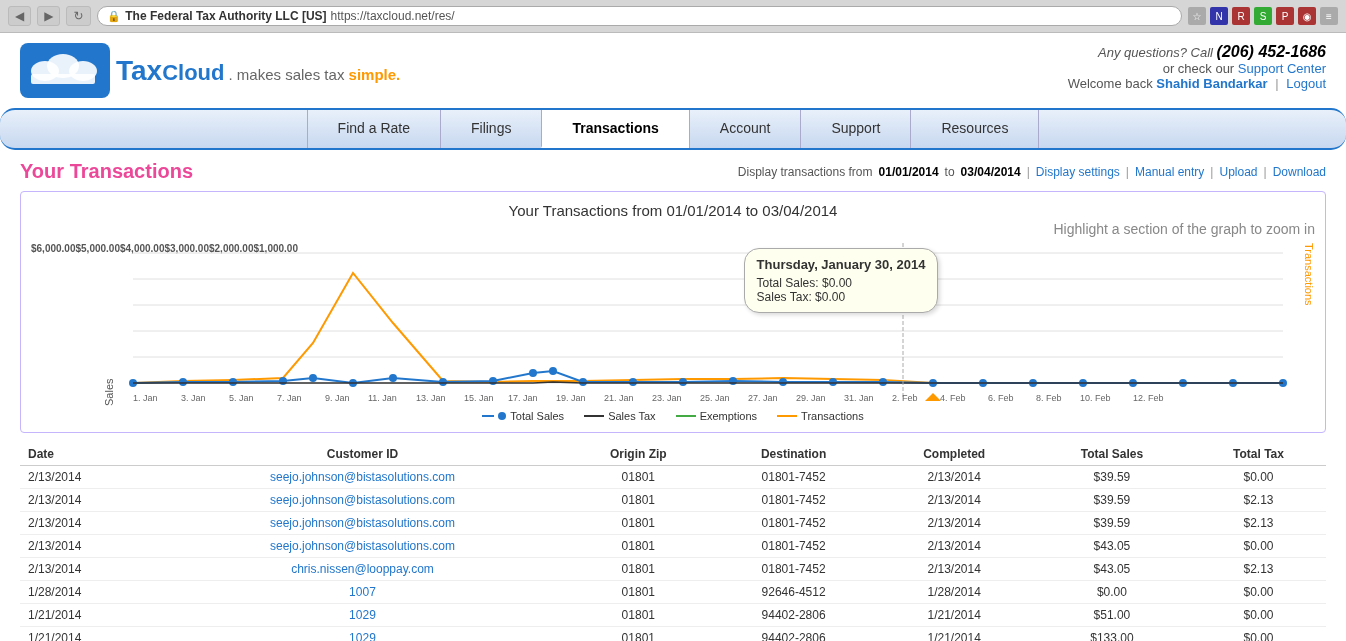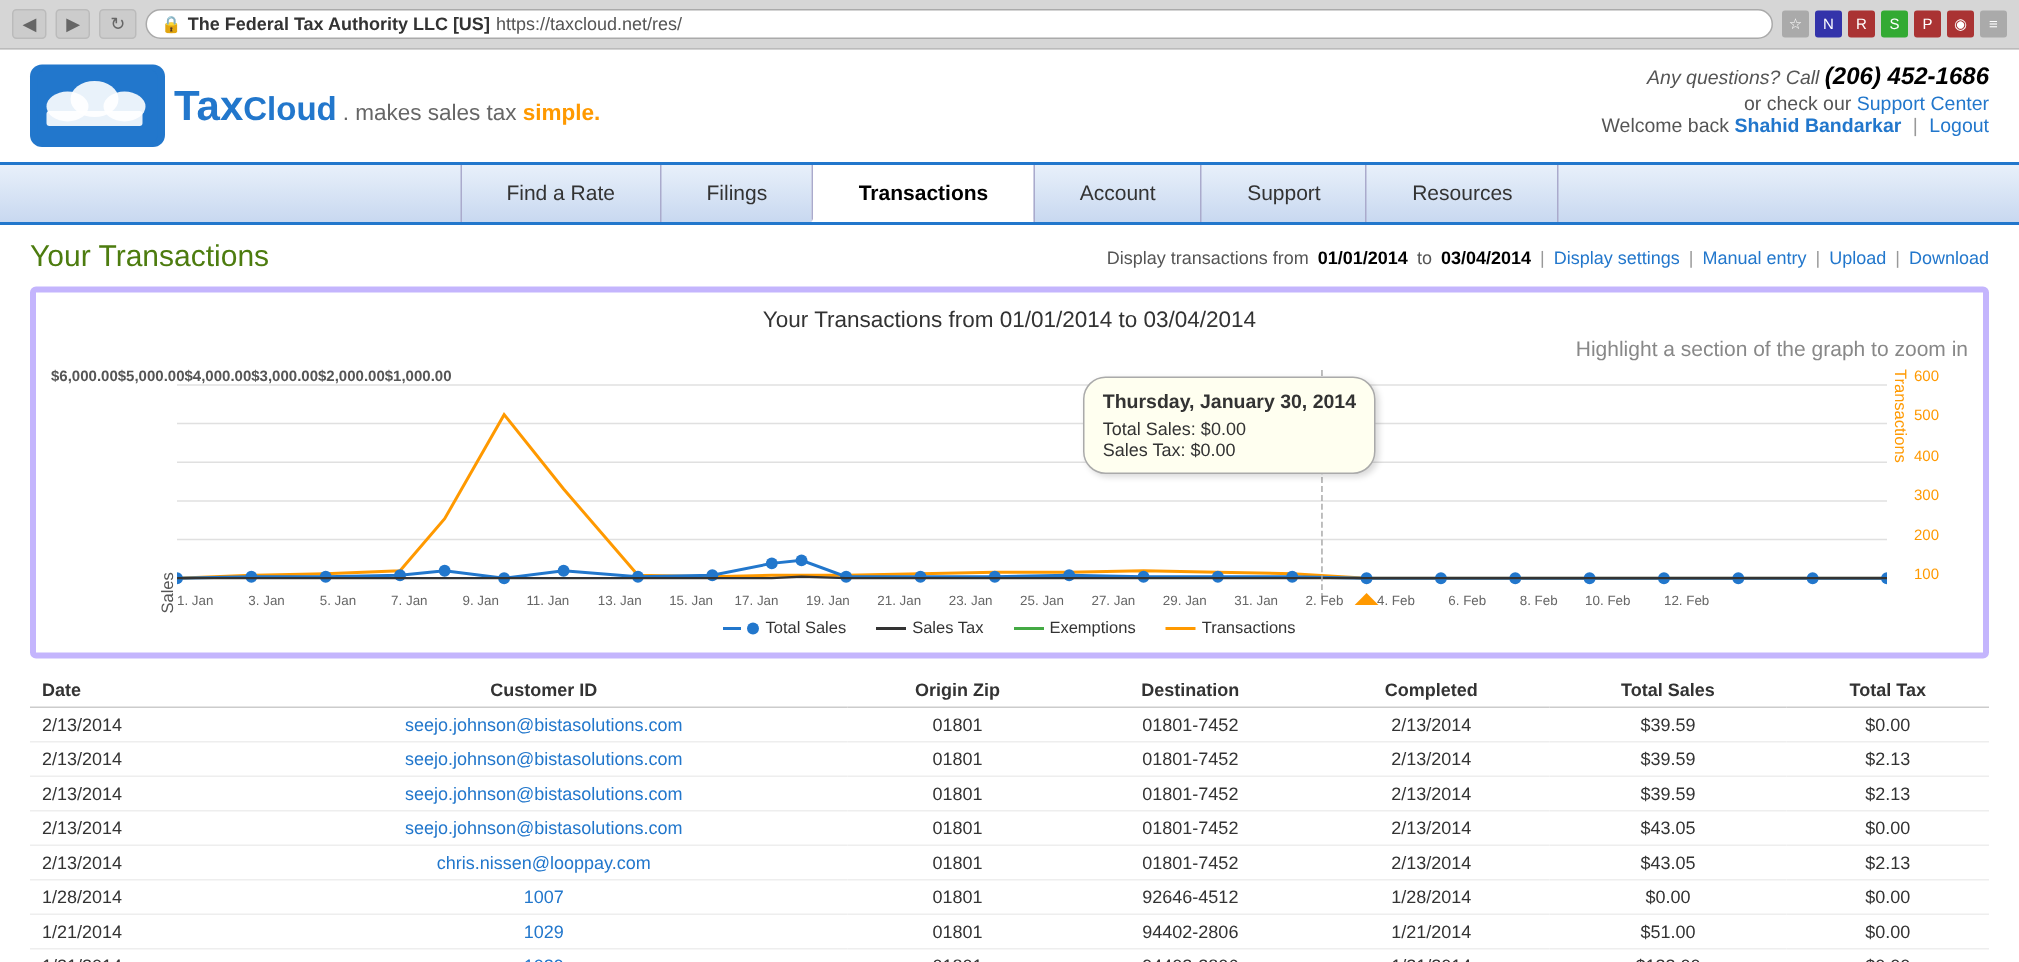--- a/index.html
+++ b/index.html
@@ -55,20 +55,21 @@
 
     
     .nav-bar {
       background: linear-gradient(to bottom, #e8f0fa, #c8d8f0);
       border-top: 2px solid #2277cc;
       border-bottom: 2px solid #2277cc;
       display: flex;
       justify-content: center;
       gap: 0;
       padding: 0 14px;
+      border-radius: 15px;
     }
     .nav-item {
       padding: 10px 30px;
       color: #333;
       text-decoration: none;
       font-size: 14px;
       font-weight: normal;
       border-left: 1px solid #aac;
       cursor: pointer;
     }
@@ -78,30 +79,30 @@
       font-weight: bold;
       color: #000;
       border-bottom: 2px solid #fff;
     }
 
     
     .page-content { padding: 10px 20px; }
 
     .page-header { display: flex; justify-content: space-between; align-items: center; margin-bottom: 8px; }
     .page-title { font-size: 20px; color: #555; font-weight: normal; }
-    .page-title span { color: #4d7c0f; font-weight: normal; }
+    .page-title span { color: #ec4899; font-weight: bold; }
 
     .date-controls { display: flex; align-items: center; gap: 6px; font-size: 12px; color: #555; }
     .date-val { color: #000000; font-weight: bold; }
     .ctrl-link { color: #2277cc; text-decoration: none; font-size: 12px; cursor: pointer; }
     .ctrl-sep { color: #999; }
 
     
     .chart-container {
-      border: 4px solid #c4b5fd;
+      border: 1px solid #c4b5fd;
       border-radius: 4px;
       padding: 10px;
       margin-bottom: 10px;
       position: relative;
       background: #fff;
     }
     .chart-title { text-align: center; font-size: 15px; color: #333; margin-bottom: 2px; }
     .chart-subtitle { text-align: right; font-size: 14px; color: #888; margin-bottom: 6px; }
 
     .chart-area { display: flex; position: relative; }
@@ -340,28 +341,20 @@
           <div>
             <span>Total Sales:</span> <span>$0.00</span>
           </div>
           <div>
             <span>Sales Tax:</span> <span>$0.00</span>
           </div>
         </div>
       </div>
 
       <div class="y-axis-right-label">Transactions</div>
-      <div style="display:flex;flex-direction:column;width:40px;justify-content:space-between;font-size:10px;color:#f90;text-align:left;padding-left:4px;padding-bottom:20px;">
-        <span>600</span>
-        <span>500</span>
-        <span>400</span>
-        <span>300</span>
-        <span>200</span>
-        <span>100</span>
-      </div>
     </div>
 
     <div class="chart-legend">
       <div class="legend-item">
         <div style="width:12px;height:2px;background:#2277cc;display:inline-block;vertical-align:middle;"></div>
         <div class="legend-dot" style="background:#2277cc;width:8px;height:8px;display:inline-block;border-radius:50%;vertical-align:middle;"></div>
         <span>Total Sales</span>
       </div>
       <div class="legend-item">
         <div style="width:20px;height:2px;background:#333;display:inline-block;vertical-align:middle;"></div>

